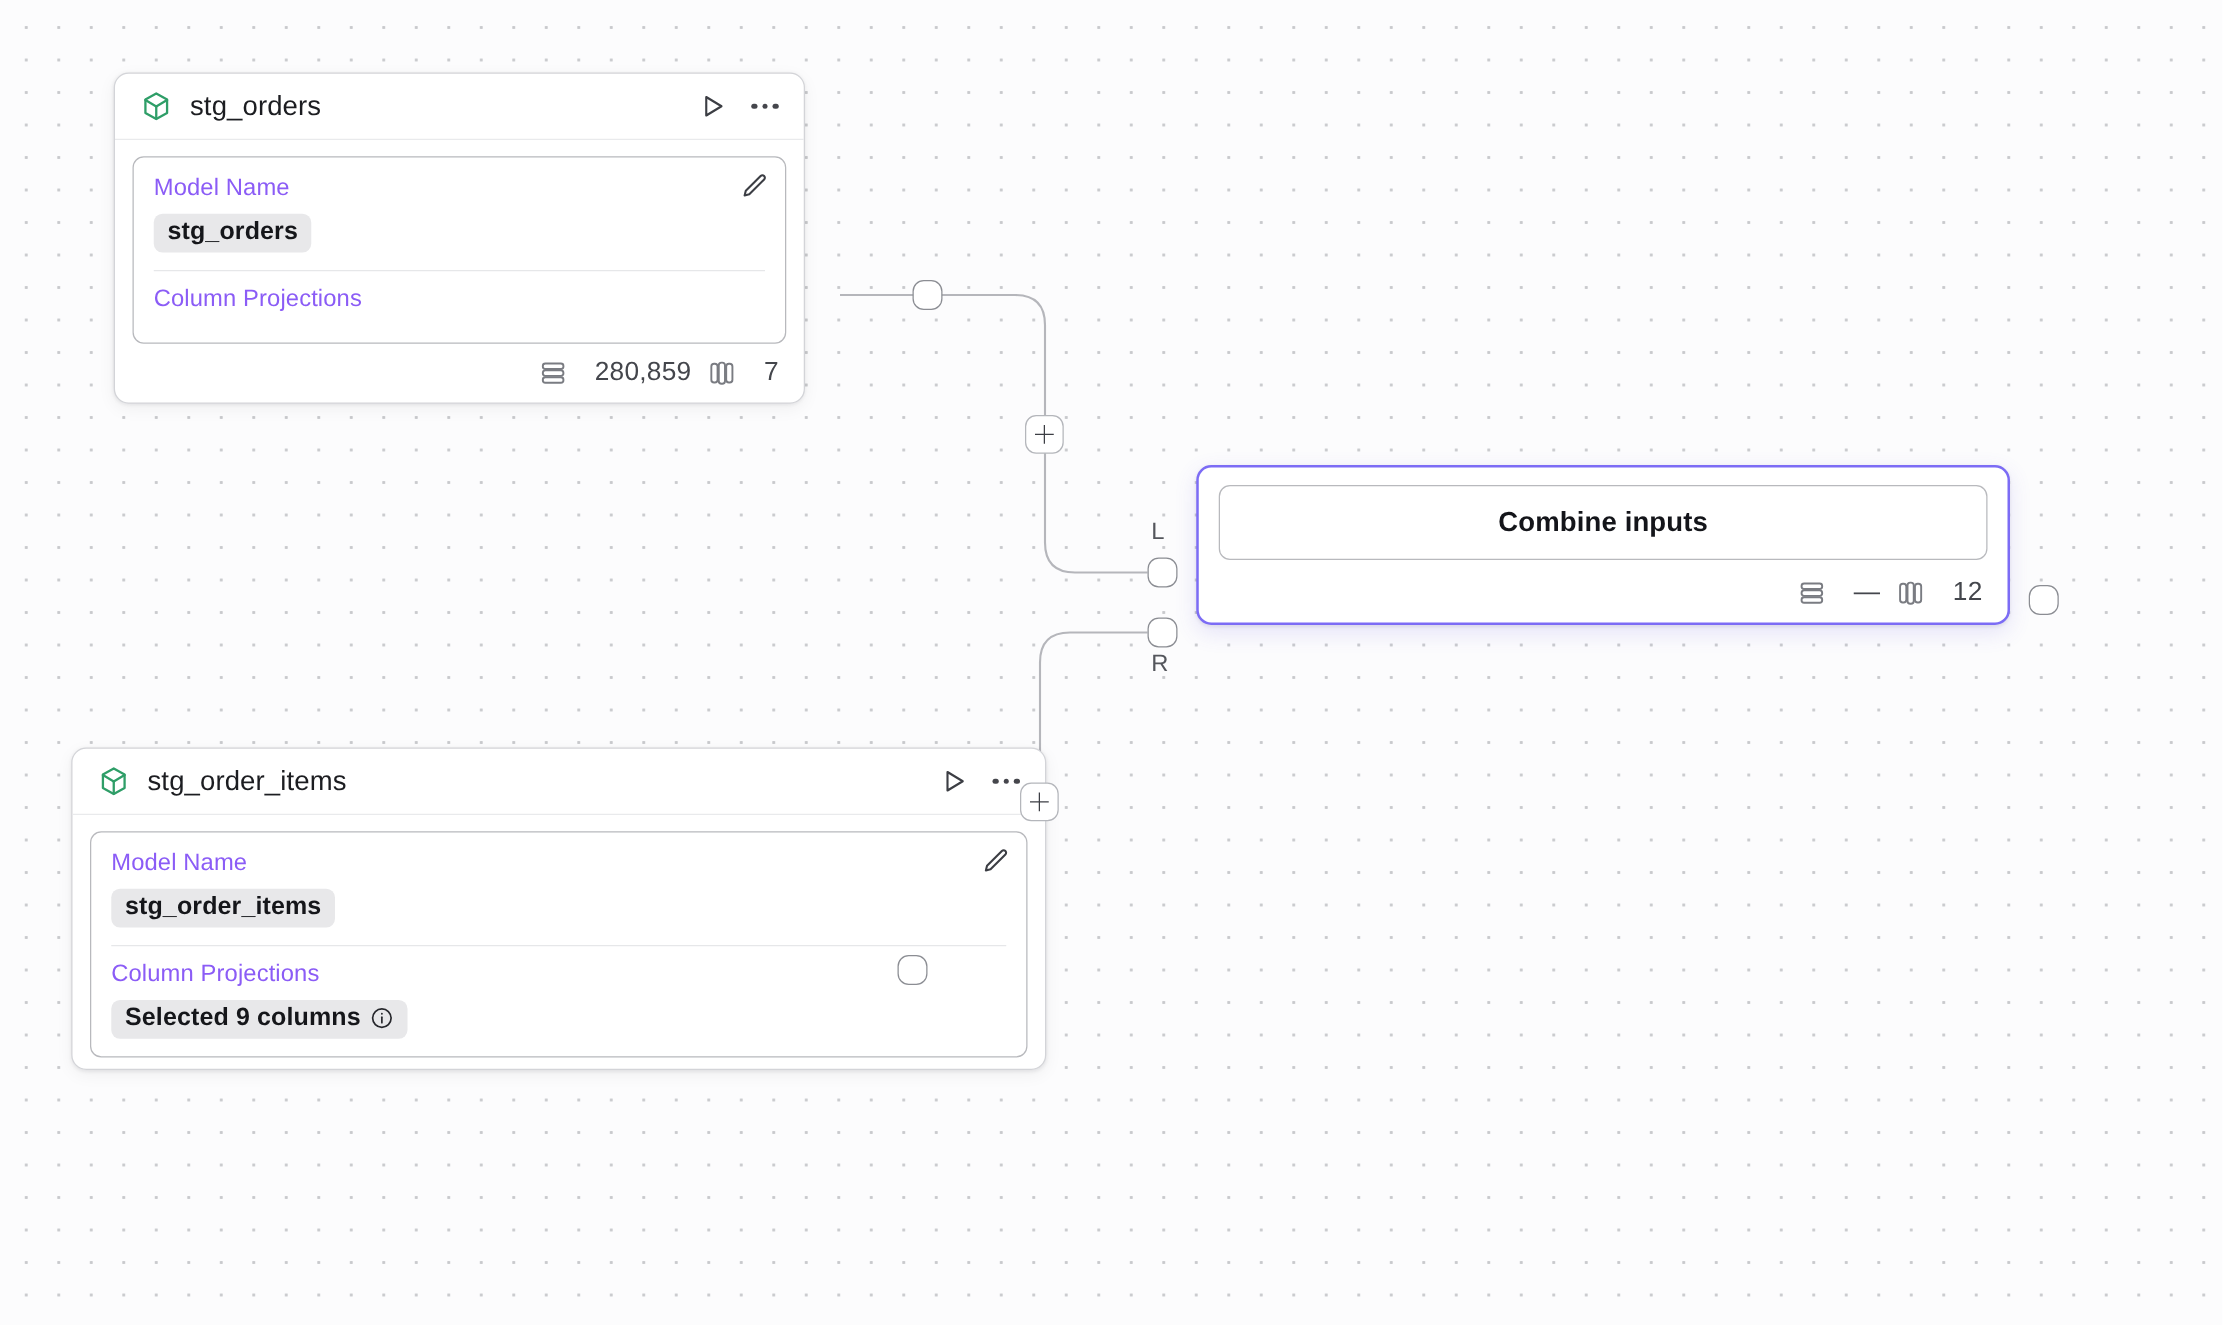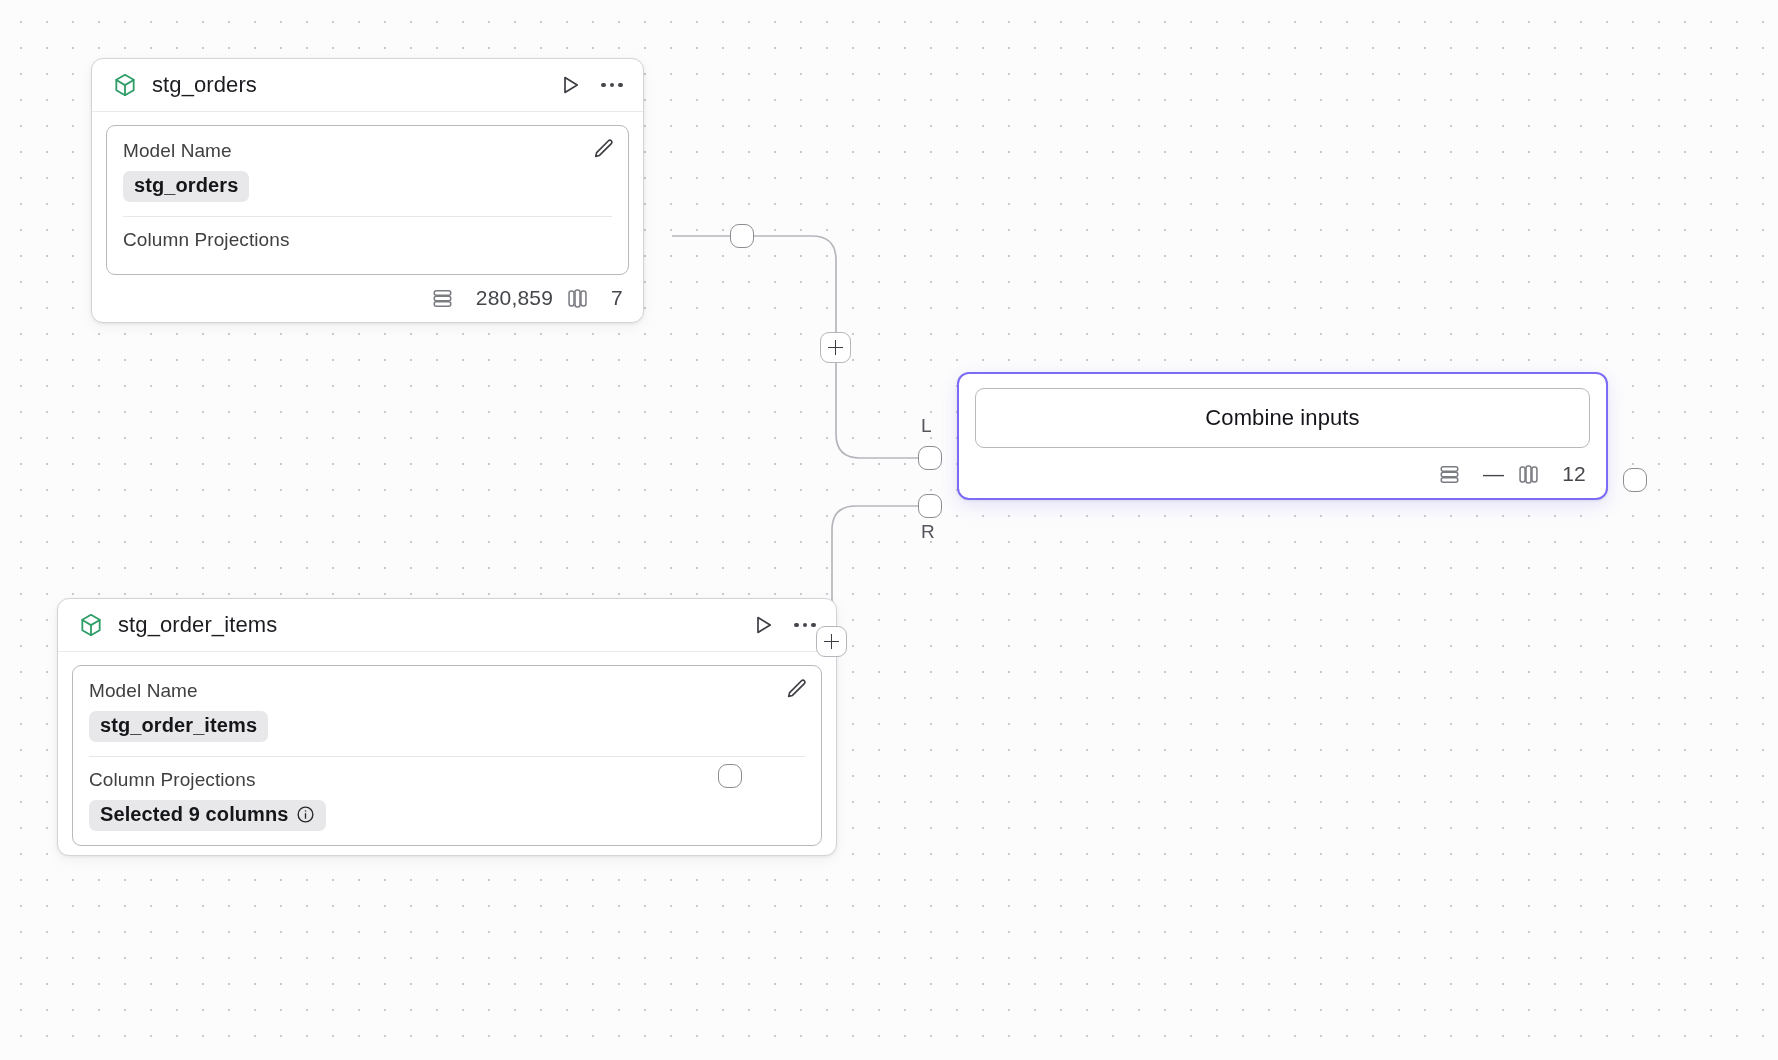--- a/index.html
+++ b/index.html
@@ -72,21 +72,21 @@
   .node-body { padding: 13px 14px 9px 14px; }
   .inner-panel {
     border: 1px solid #b8b9bd;
     border-radius: 9px;
     padding: 12px 16px 14px 16px;
     position: relative;
     background: #fff;
   }
   .field-label {
     font-size: 19px;
-    color: #404040;
+    color: #8b5cf6;
     margin: 2px 0 9px 0;
     letter-spacing: .1px;
   }
   .pencil-wrap { position: absolute; top: 10px; right: 12px; }
   .chip {
     display: inline-flex;
     align-items: center;
     gap: 7px;
     background: #e8e8ea;
     border-radius: 7px;
@@ -117,21 +117,21 @@
   
   .join-body { padding: 14px 16px 6px 16px; }
   .combine-box {
     border: 1px solid #b8b9bd;
     border-radius: 9px;
     height: 58px;
     display: flex;
     align-items: center;
     justify-content: center;
     font-size: 22px;
-    font-weight: normal;
+    font-weight: bold;
     color: #14151a;
     background: #fff;
     letter-spacing: .1px;
   }
 
   
   .port {
     position: absolute;
     width: 24px; height: 24px;
     border: 1.6px solid #8b8d93;

